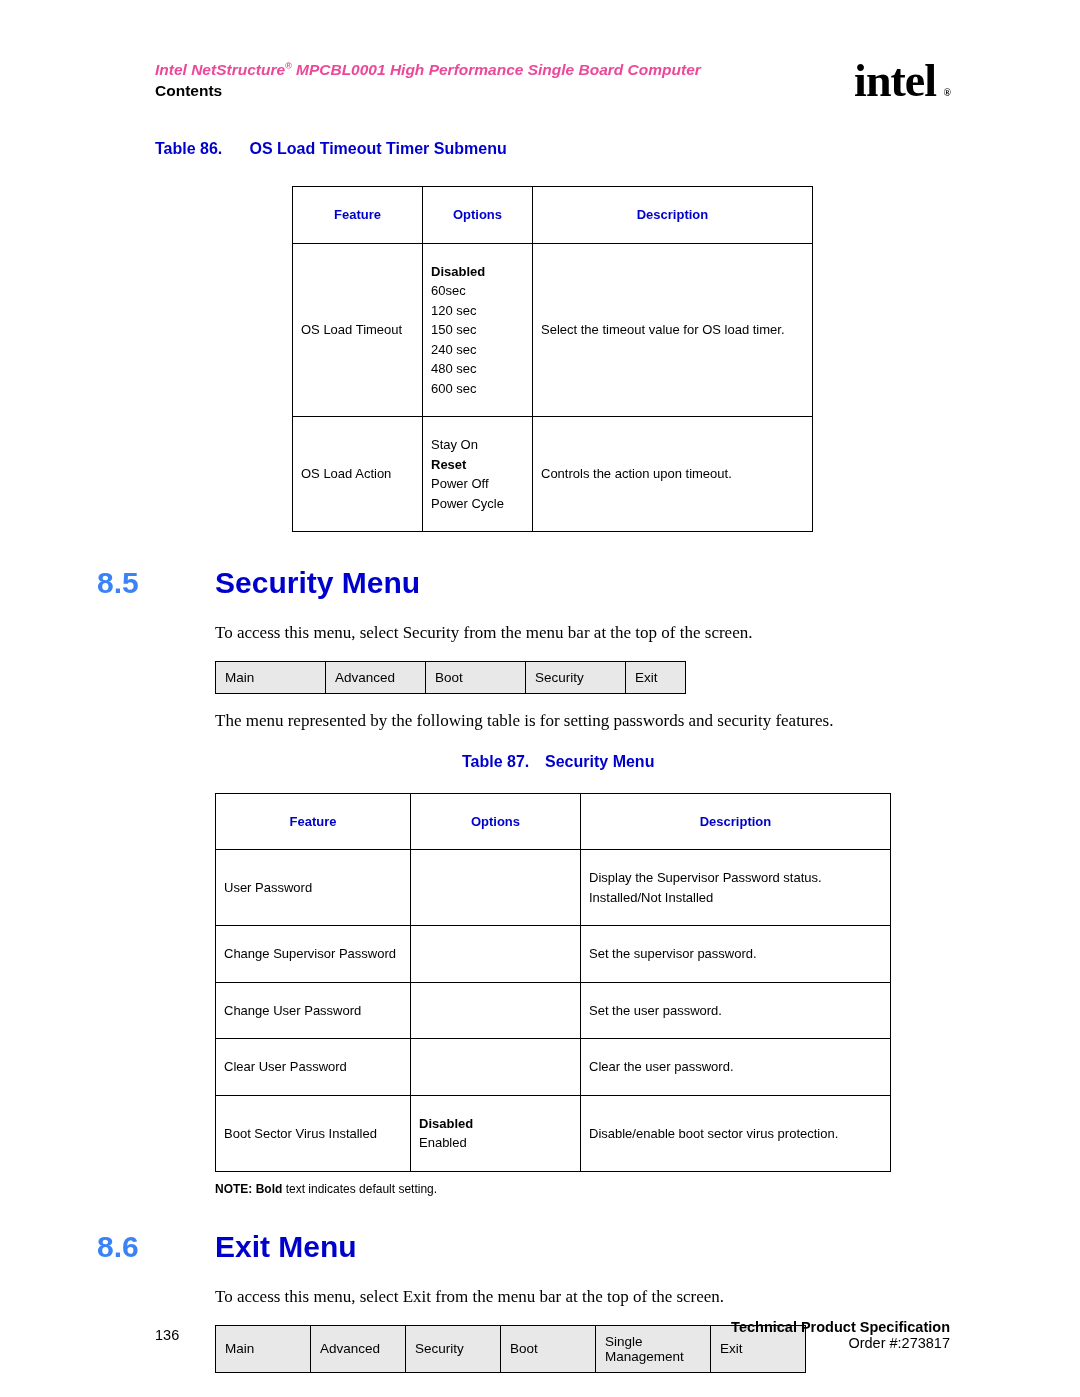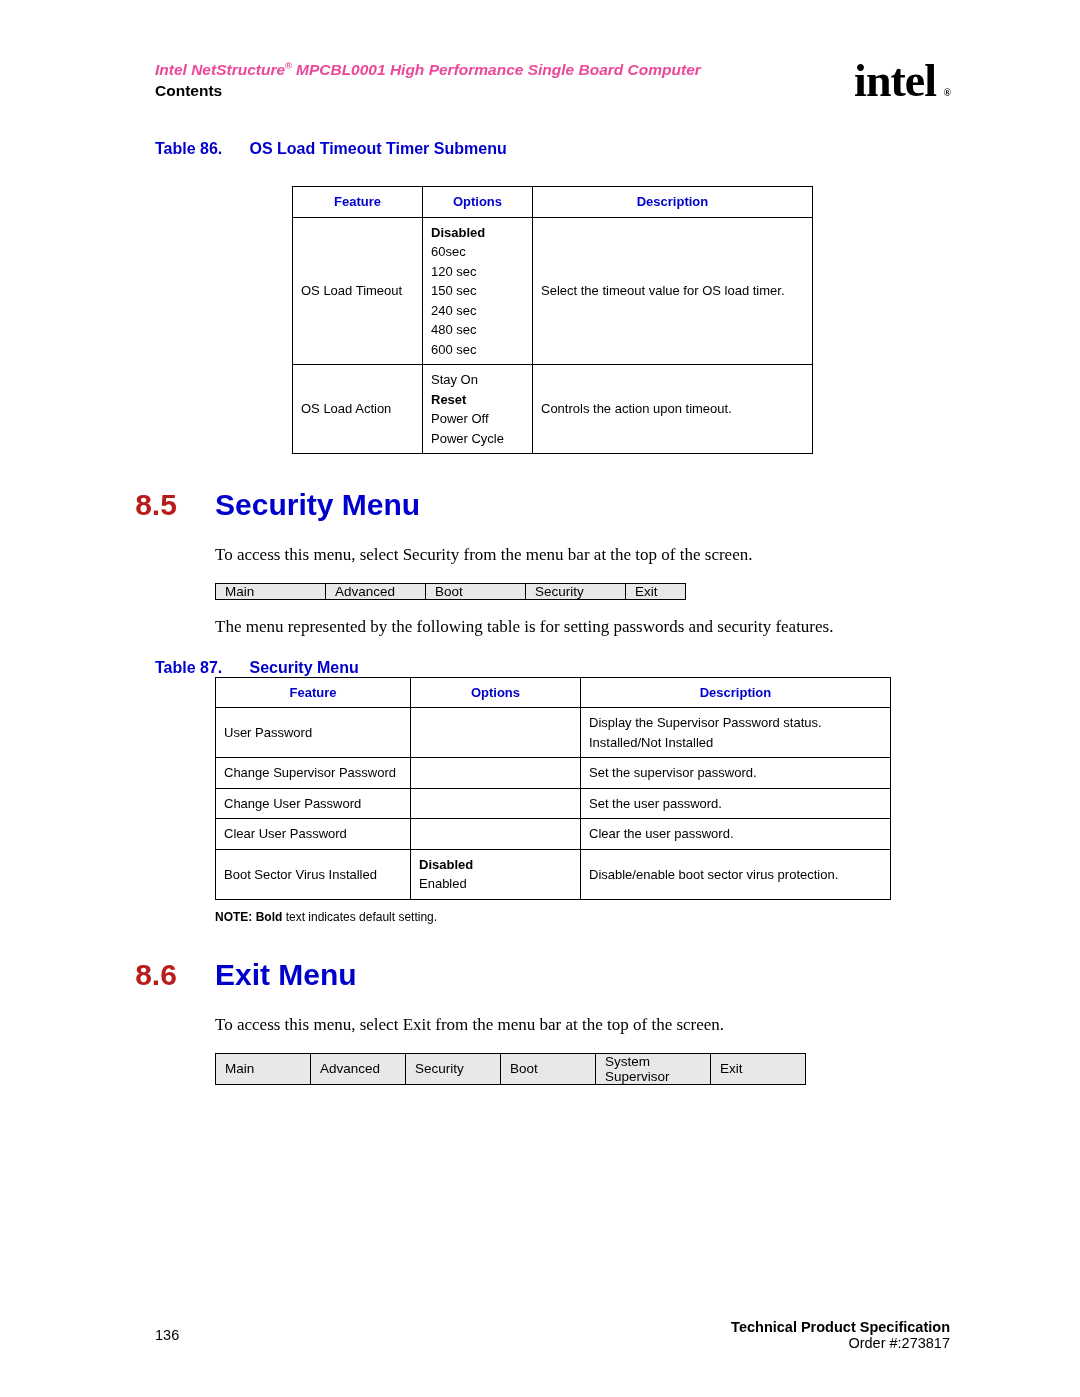--- a/index.html
+++ b/index.html
@@ -56,21 +56,21 @@
   }
   .table-num { display: inline-block; width: 90px; }
 
   table.data {
     border-collapse: collapse;
     margin: 0 auto 10px auto;
     font-size: 13px;
   }
   table.data th, table.data td {
     border: 1px solid #000;
-    padding: 5px 8px;
+    padding: 18px 8px;
     text-align: left;
     vertical-align: middle;
     line-height: 1.5;
   }
   table.data th {
     color: #0000cc;
     font-weight: bold;
     text-align: center;
     font-size: 13px;
     background: #fff;
@@ -78,24 +78,23 @@
   .bold { font-weight: bold; }
 
   .section-row {
     display: flex;
     align-items: baseline;
     margin: 34px 0 22px -58px;
   }
   .section-num {
     font-size: 30px;
     font-weight: bold;
-    color: #b91c1c;
+    color: #3b82f6;
     width: 118px;
     flex: 0 0 118px;
-    text-align: center;
   }
   .section-title {
     font-size: 30px;
     font-weight: bold;
     color: #0000cc;
   }
 
   p.body {
     font-family: "Times New Roman", serif;
     font-size: 17px;
@@ -104,21 +103,21 @@
   }
 
   table.menubar {
     border-collapse: collapse;
     margin: 0 0 16px 60px;
     font-size: 13.5px;
   }
   table.menubar td {
     border: 1px solid #000;
     background: #e8e8e8;
-    padding: 0 9px;
+    padding: 8px 9px;
   }
 
   .note {
     font-size: 12px;
     margin: 4px 0 0 60px;
   }
   .note .nb { font-weight: bold; }
 
   .footer {
     position: absolute;
@@ -215,21 +214,21 @@
     <td>Advanced</td>
     <td>Boot</td>
     <td>Security</td>
     <td>Exit</td>
   </tr>
 </tbody>
   </table>
 
 <p class="body">The menu represented by the following table is for setting passwords and security features.</p>
 
-<div class="table-caption" style="margin-bottom:0;">
+<div class="table-caption" style="margin-bottom:22px;text-align:center;">
   <span class="table-num">Table 87.</span>
   <span>Security Menu</span>
 </div>
 
 <table class="data" id="sec-table">
   <tbody>
       <tr>
     <th>Feature</th>
     <th>Options</th>
     <th>Description</th>
@@ -274,21 +273,21 @@
 </div>
 <p class="body">To access this menu, select Exit from the menu bar at the top of the screen.</p>
 
 <table class="menubar" id="menubar2">
   <tbody>
       <tr>
     <td>Main</td>
     <td>Advanced</td>
     <td>Security</td>
     <td>Boot</td>
-    <td>System Supervisor</td>
+    <td>Single Management</td>
     <td>Exit</td>
   </tr>
 </tbody>
   </table>
 
 <div class="footer">
   <div>136</div>
   <div class="footer-right">
     <div class="tps">Technical Product Specification</div>
     <div>Order #:273817</div>

